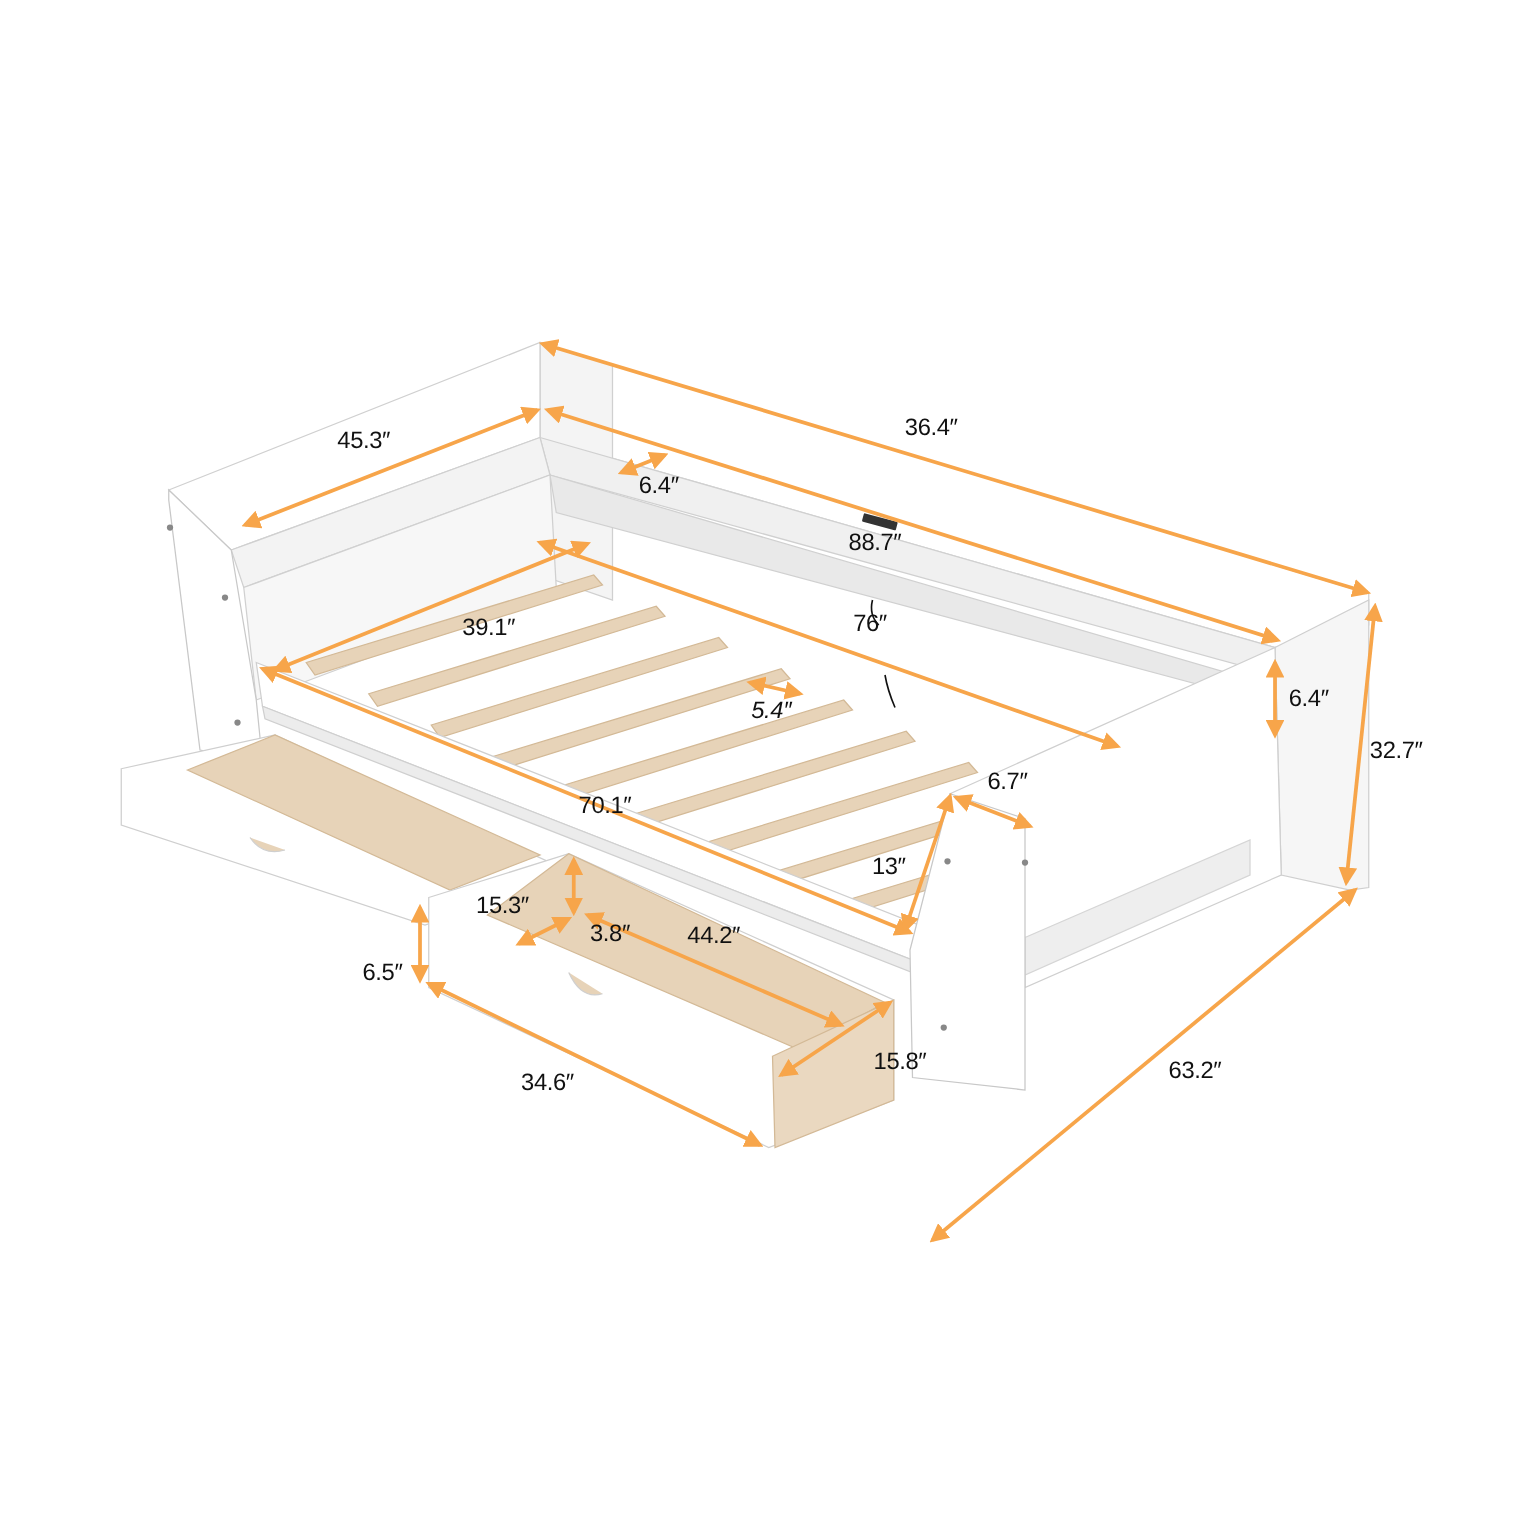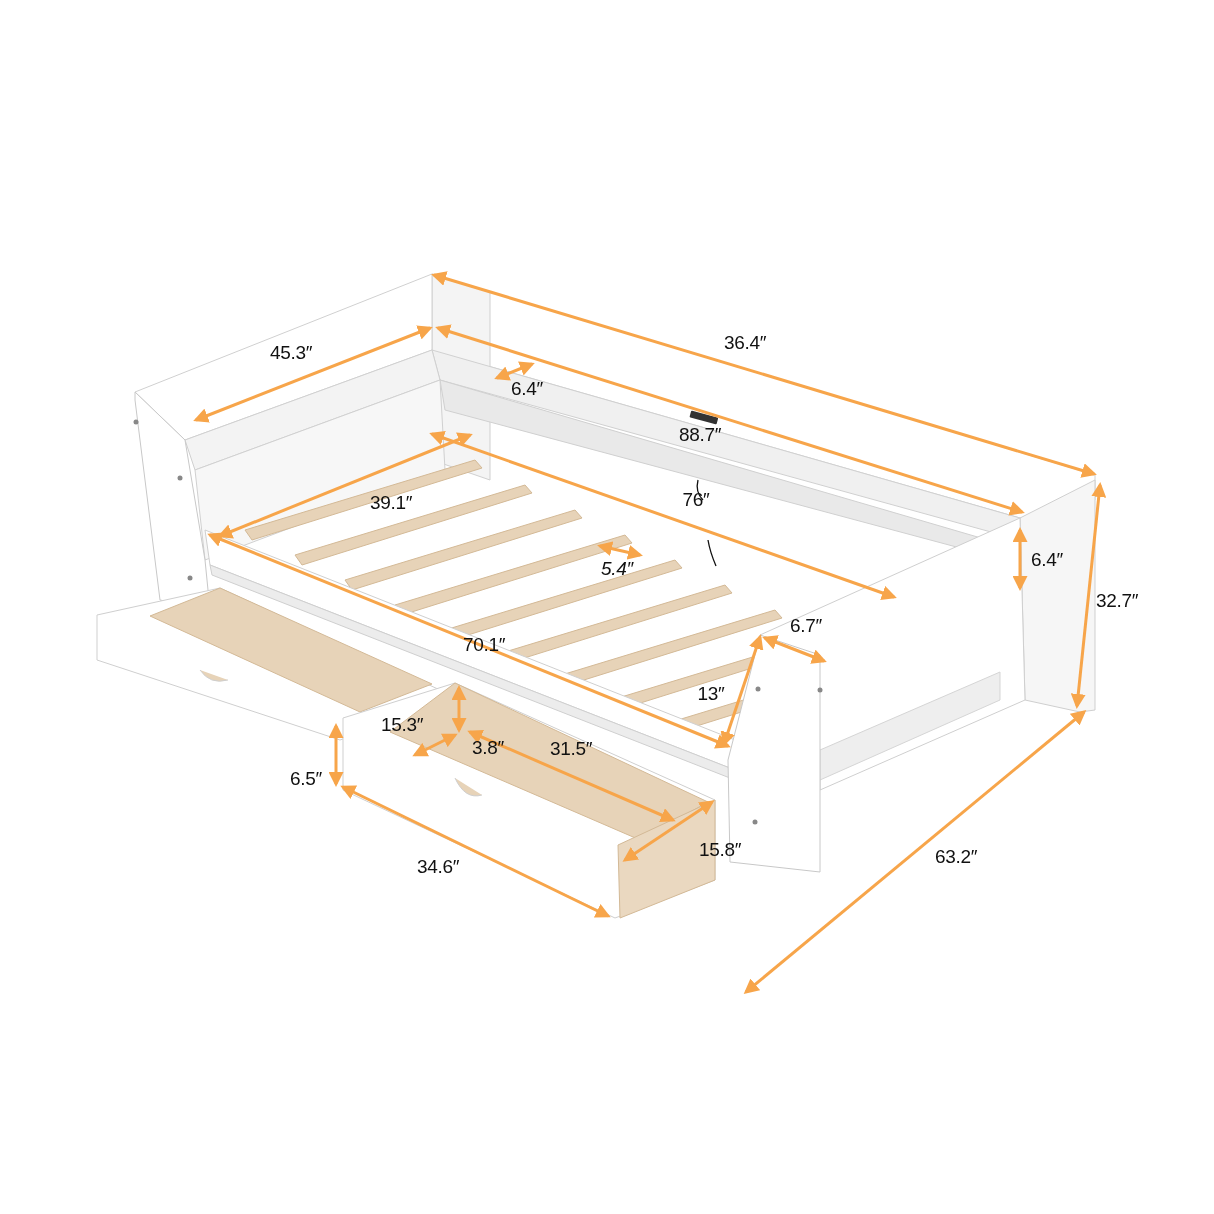--- a/index.html
+++ b/index.html
@@ -110,19 +110,19 @@
       <span class="dim-label" style="left: 391px; top: 503px;">39.1″</span>
       <span class="dim-label" style="left: 677px; top: 500px; margin-left: 19px;">76″</span>
       <span class="dim-label" style="left: 617px; top: 569px; font-style: italic;">5.4″</span>
       <span class="dim-label" style="left: 484px; top: 617px; margin-top: 28px;">70.1″</span>
       <span class="dim-label" style="left: 1047px; top: 560px;">6.4″</span>
       <span class="dim-label" style="left: 1117px; top: 601px;">32.7″</span>
       <span class="dim-label" style="left: 806px; top: 626px;">6.7″</span>
       <span class="dim-label" style="left: 711px; top: 694px;">13″</span>
       <span class="dim-label" style="left: 402px; top: 725px;">15.3″</span>
       <span class="dim-label" style="left: 488px; top: 714px; margin-top: 34px;">3.8″</span>
-      <span class="dim-label" style="left: 571px; top: 749px;">31.5″</span>
+      <span class="dim-label" style="left: 571px; top: 749px;">44.2″</span>
       <span class="dim-label" style="left: 306px; top: 759px; margin-top: 20px;">6.5″</span>
       <span class="dim-label" style="left: 693px; top: 850px; margin-left: 27px;">15.8″</span>
       <span class="dim-label" style="left: 438px; top: 867px;">34.6″</span>
       <span class="dim-label" style="left: 956px; top: 857px;">63.2″</span>
     </div>
 </div>
 
 </body></html>

